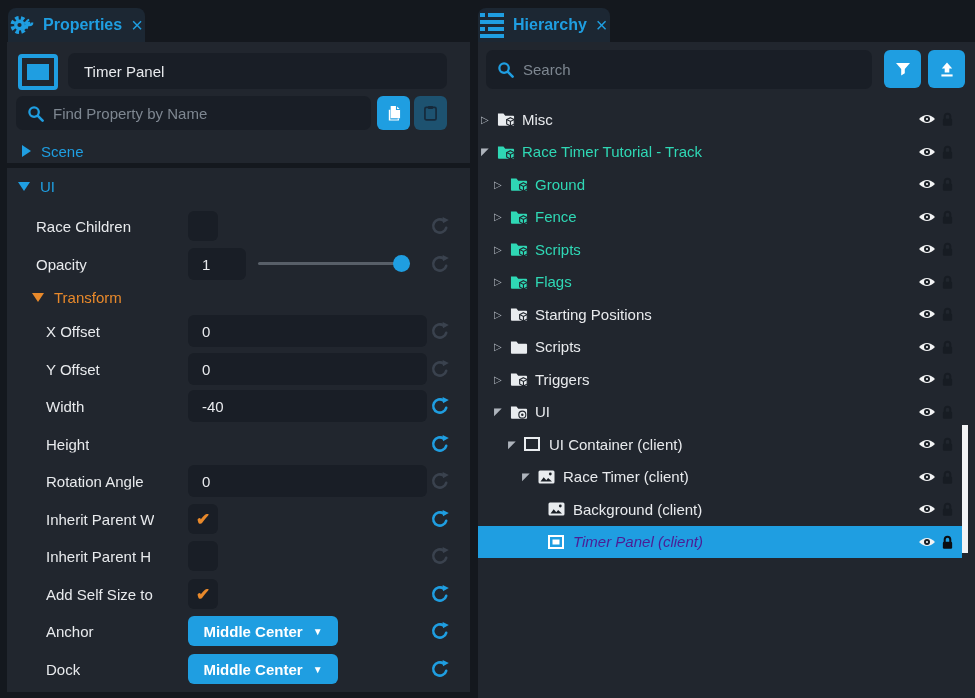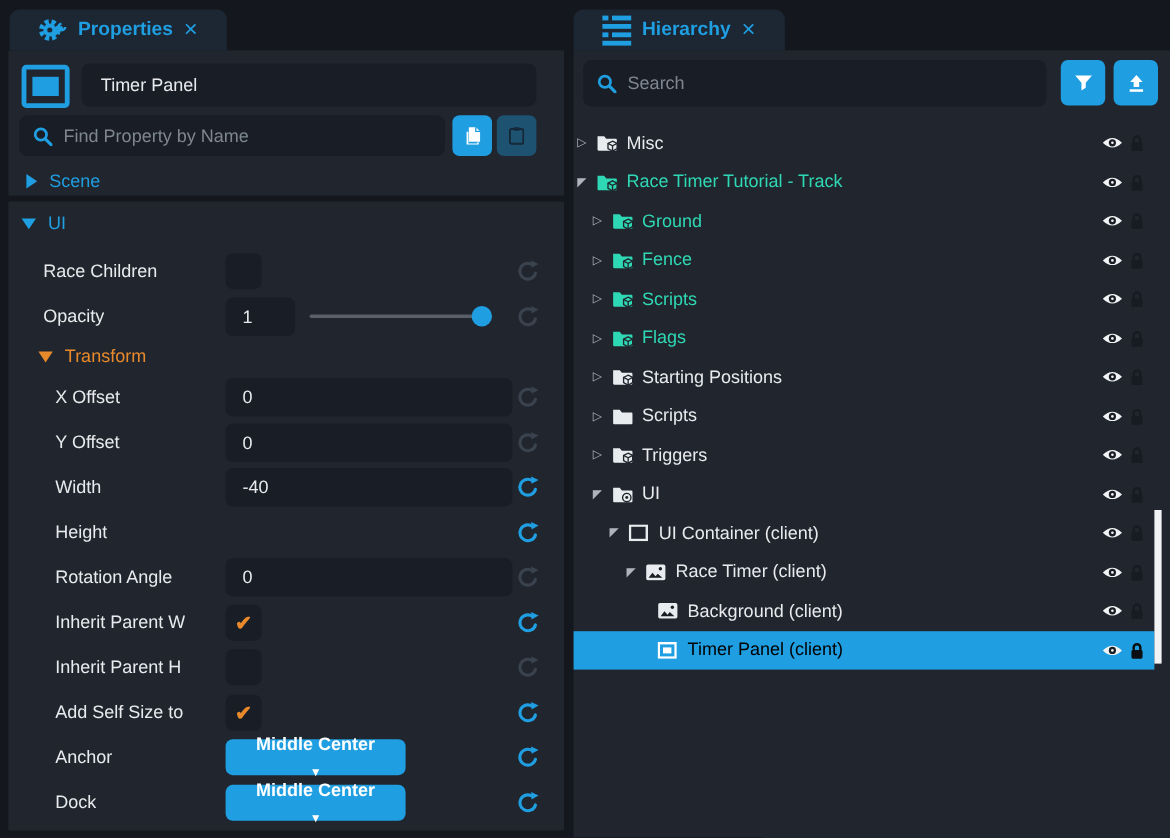--- a/index.html
+++ b/index.html
@@ -15,21 +15,21 @@
     --reset-off:#3a424e;
     --lock:#171c23;
   }
   *{box-sizing:border-box;margin:0;padding:0;font-family:"Liberation Sans",sans-serif;}
   body{background:var(--bg-dark);width:975px;height:698px;overflow:hidden;position:relative;}
   .page{position:absolute;inset:0;background:var(--bg-dark);}
 
   
   .panel-body{position:absolute;background:var(--panel);}
   .tab{position:absolute;top:8px;height:34px;background:var(--tab);border-radius:8px 8px 0 0;
-       display:flex;align-items:center;gap:9px;padding:0 24px;color:var(--blue);}
+       display:flex;align-items:center;gap:9px;padding:0 2px;color:var(--blue);}
   .tab-title{font-size:16px;font-weight:600;color:var(--blue);}
   .tab-close{font-size:20px;line-height:1;color:var(--blue);cursor:pointer;}
 
   
   #props{position:absolute;left:0;top:0;width:470px;height:698px;}
   #props .panel-body{left:7px;top:42px;right:0;bottom:0;}
   #props .tab{left:8px;}
 
   .entity-icon{position:absolute;left:18px;top:54px;width:40px;height:36px;border:4px solid var(--blue);
                border-radius:4px;display:flex;align-items:center;justify-content:center;}
@@ -62,21 +62,21 @@
   .pfield{position:absolute;left:188px;top:3px;width:239px;height:32px;background:var(--field);border:none;
           border-radius:6px;color:var(--text);font-size:15px;padding:0 14px;outline:none;}
   .pfield.small{width:58px;}
   .pcheck{position:absolute;left:188px;top:4px;width:30px;height:30px;background:var(--field);border-radius:6px;
           display:flex;align-items:center;justify-content:center;cursor:pointer;}
   .pcheck .mark{color:var(--orange);font-size:17px;font-weight:700;line-height:1;}
   .slider{position:absolute;left:258px;top:0;width:152px;height:38px;cursor:pointer;}
   .slider .track{position:absolute;left:0;right:0;top:17px;height:3px;background:#585f68;border-radius:2px;}
   .slider .knob{position:absolute;right:0;top:10px;width:17px;height:17px;border-radius:50%;background:var(--blue);}
   .pdrop{position:absolute;left:188px;top:4px;width:150px;height:30px;background:var(--blue);border-radius:6px;
-         display:flex;align-items:center;justify-content:center;gap:10px;cursor:pointer;flex-direction:column;}
+         display:flex;align-items:center;justify-content:center;gap:10px;cursor:pointer;}
   .pdrop .dval{color:#fff;font-size:15px;font-weight:700;}
   .pdrop .darr{color:#fff;font-size:10px;}
   .reset{position:absolute;left:430px;top:9px;width:20px;height:20px;color:var(--reset-off);cursor:pointer;}
   .reset.on{color:var(--blue);}
   .reset svg{width:20px;height:20px;display:block;}
   .bot-div{position:absolute;left:0;right:0;top:648px;height:6px;background:var(--bg-dark);}
 
   
   #hier{position:absolute;left:478px;top:0;width:579px;height:698px;}
   #hier .panel-body{left:0;top:42px;right:0;bottom:0;}
@@ -89,21 +89,21 @@
   .trow{position:relative;height:32.5px;display:flex;align-items:center;cursor:pointer;}
   .trow .arrow{width:14px;flex:0 0 14px;font-size:10px;color:#aeb4bc;text-align:left;}
   .trow .ticon{width:18px;flex:0 0 18px;margin-left:2px;display:flex;align-items:center;color:#e9ecef;}
   .trow .tlabel{margin-left:7px;font-size:15px;color:var(--text);white-space:nowrap;}
   .trow.teal .tlabel{color:var(--teal);}
   .trow.teal .ticon{color:var(--teal);}
   .lvl0{padding-left:3px;}.lvl1{padding-left:16px;}.lvl2{padding-left:30px;}.lvl3{padding-left:44px;}.lvl4{padding-left:54px;}
   .eye{position:absolute;left:440px;top:50%;transform:translateY(-50%);width:18px;height:12px;}
   .lockic{position:absolute;left:463px;top:50%;transform:translateY(-50%);width:13px;height:15px;color:var(--lock);}
   .trow.sel{background:var(--blue);}
-  .trow.sel .tlabel{color:#000000;}
+  .trow.sel .tlabel{color:#4c1d95;font-style:italic;}
   .trow.sel .lockic{color:#0b0e12;}
   .scrollthumb{position:absolute;left:484px;top:425px;width:6px;height:128px;background:#f2f3f5;}
 
   
   .hlist{display:flex;flex-direction:column;gap:3px;width:24px;}
   .hlist .r{display:flex;gap:3px;}
   .hlist .sq{width:5px;height:4px;background:var(--blue);}
   .hlist .bar{height:4px;background:var(--blue);flex:1;}
   svg{display:block;}
   .icon-svg{color:inherit;}

